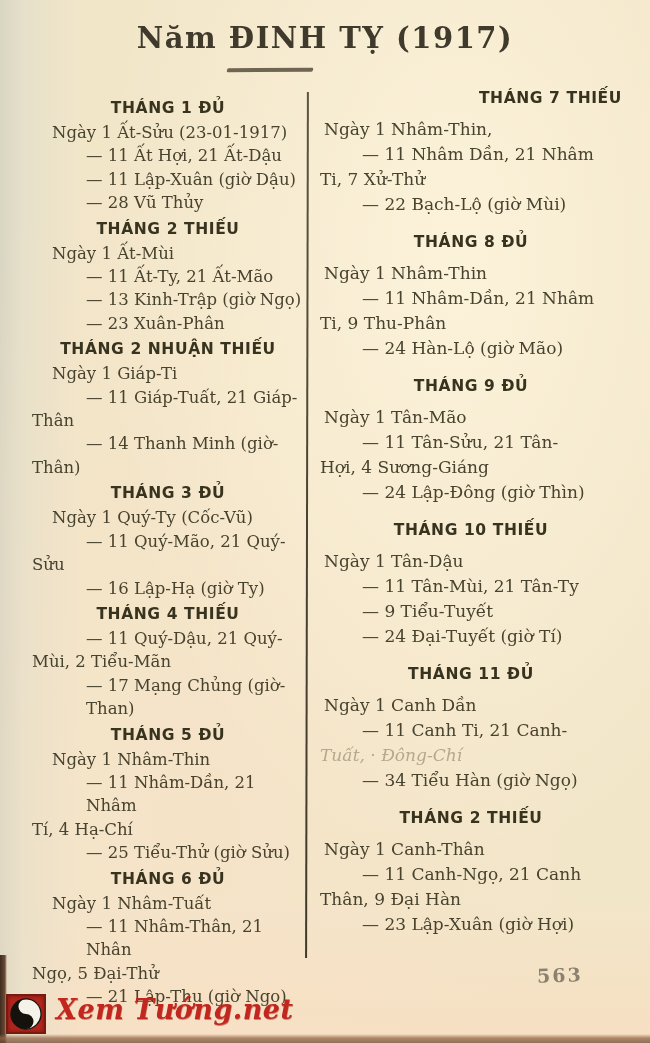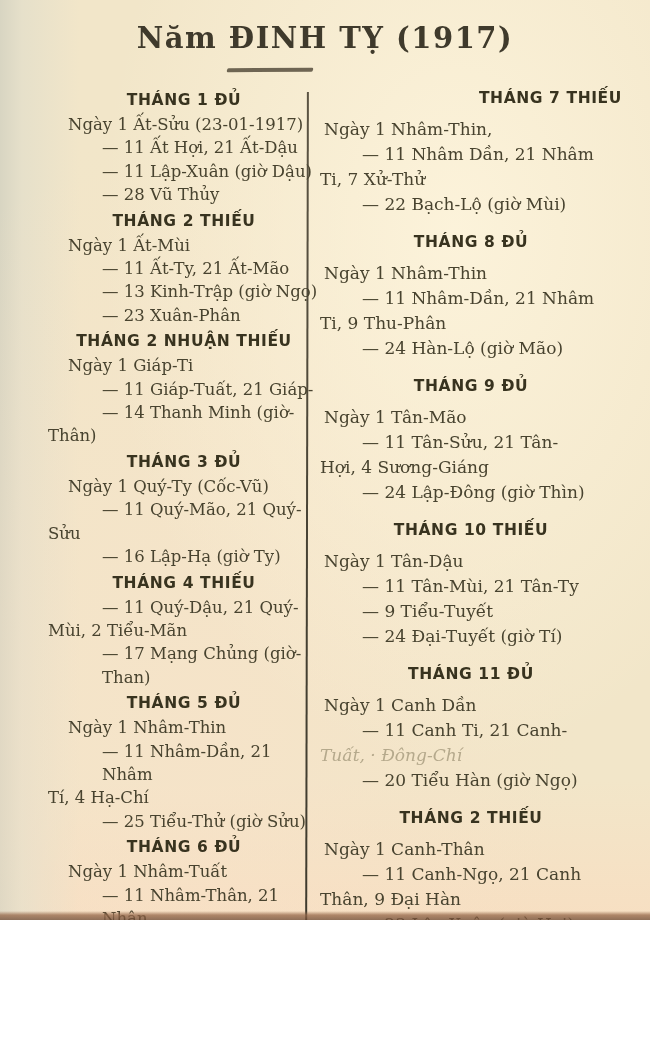--- a/index.html
+++ b/index.html
@@ -1,18 +1,18 @@
 <!DOCTYPE html>
 <html><head>
 <meta charset="utf-8">
 <style>
   html,body{margin:0;padding:0;}
   .page{
     position:relative;
-    width:650px;height:920px;
+    width:650px;height:1043px;
     overflow:hidden;
     background:
       radial-gradient(ellipse at 70% 25%, rgba(253,244,220,.9) 0%, rgba(253,244,220,0) 55%),
       radial-gradient(ellipse at 30% 80%, rgba(248,225,200,.55) 0%, rgba(248,225,200,0) 60%),
       linear-gradient(90deg, #d8d5c2 0px, #e6e0ca 22px, rgba(230,224,202,0) 80px),
       linear-gradient(0deg, #f7dfc2 0px, rgba(247,223,194,0) 140px),
       #f2e6c9;
     font-family:"DejaVu Serif", serif;
   }
   .year-title{
@@ -25,21 +25,21 @@
     position:absolute;top:68px;left:227px;width:86px;height:4px;
     background:#4c4433;border-radius:2px/3px;
     transform:skewX(-12deg) rotate(-.4deg);opacity:.8;
   }
   .divider{
     position:absolute;left:306px;top:92px;width:2px;height:866px;
     background:linear-gradient(#5c5443,#454032 60%,#3e3a2d);
     transform:rotate(.12deg);
   }
   .col{position:absolute;top:86px;color:#48432f;}
-  .col-left{left:46px;width:276px;font:16.5px/23.4px "DejaVu Serif", serif;}
+  .col-left{left:30px;width:276px;font:16.5px/23.4px "DejaVu Serif", serif;margin-top:8px;}
   .col-right{left:320px;width:302px;font:17px/25px "DejaVu Serif", serif;}
   .month-header{
     font:700 15.5px/21px "DejaVu Sans", sans-serif;
     color:#38331f;text-align:center;
     margin:4px 0 2px;letter-spacing:.6px;
   }
   .col-right .month-header{margin:15px 0 8px;}
   .col-right .month:first-child .month-header{margin-top:2px;text-align:right;}
   .line{margin:0;}
   .col-left .ngay{padding-left:22px;}
@@ -104,20 +104,21 @@
   <p class="line ngay">Ngày 1 Ất-Mùi</p>
         <p class="line dash">— 11 Ất-Ty, 21 Ất-Mão</p>
         <p class="line dash">— 13 Kinh-Trập (giờ Ngọ)</p>
         <p class="line dash">— 23 Xuân-Phân</p>
       </section>
 
   <section class="month">
     <h3 class="month-header">THÁNG 2 NHUẬN THIẾU</h3>
   <p class="line ngay">Ngày 1 Giáp-Ti</p>
         <p class="line dash">— 11 Giáp-Tuất, 21 Giáp-</p>
+        <p class="line cont">Thân</p>
         <p class="line dash">— 14 Thanh Minh (giờ-</p>
         <p class="line cont">Thân)</p>
       </section>
 
   <section class="month">
     <h3 class="month-header">THÁNG 3 ĐỦ</h3>
   <p class="line ngay">Ngày 1 Quý-Ty (Cốc-Vũ)</p>
         <p class="line dash">— 11 Quý-Mão, 21 Quý-</p>
         <p class="line cont">Sửu</p>
         <p class="line dash">— 16 Lập-Hạ (giờ Ty)</p>
@@ -177,21 +178,21 @@
         <p class="line dash">— 11 Tân-Mùi, 21 Tân-Ty</p>
         <p class="line dash">— 9 Tiểu-Tuyết</p>
         <p class="line dash">— 24 Đại-Tuyết (giờ Tí)</p>
       </section>
 
   <section class="month">
     <h3 class="month-header">THÁNG 11 ĐỦ</h3>
   <p class="line ngay">Ngày 1 Canh Dần</p>
         <p class="line dash">— 11 Canh Ti, 21 Canh-</p>
         <p class="line cont faded">Tuất, · Đông-Chí</p>
-        <p class="line dash">— 20 Tiểu Hàn (giờ Ngọ)</p>
+        <p class="line dash">— 34 Tiểu Hàn (giờ Ngọ)</p>
       </section>
 
   <section class="month">
     <h3 class="month-header">THÁNG 2 THIẾU</h3>
   <p class="line ngay">Ngày 1 Canh-Thân</p>
         <p class="line dash">— 11 Canh-Ngọ, 21 Canh</p>
         <p class="line cont">Thân, 9 Đại Hàn</p>
         <p class="line dash">— 23 Lập-Xuân (giờ Hợi)</p>
       </section>
 </div>

